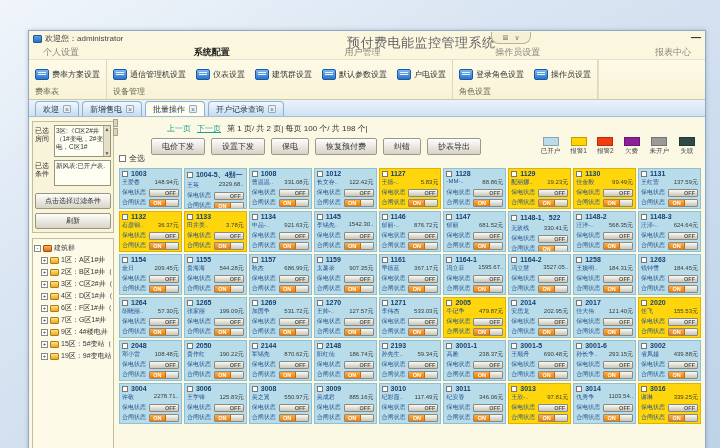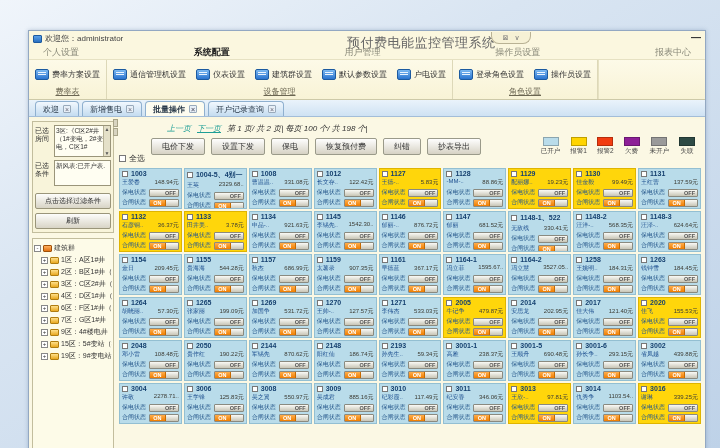--- a/index.html
+++ b/index.html
@@ -30,30 +30,30 @@
   
   .ribbon { height:40px; display:flex; background:linear-gradient(#fdfae8,#f8f3d6);
     border-bottom:1px solid #cdc9a8; }
   .ribbon-group { display:flex; flex-direction:column; border-right:1px solid #ddd8b8; padding:3px 6px 0 6px; }
   .ribbon-buttons { flex:1; display:flex; align-items:center; gap:10px; }
   .ribbon-btn { display:flex; align-items:center; gap:3px; font-size:8px; color:#333; white-space:nowrap; cursor:default; }
   .monitor-icon { width:14px; height:11px; border:1px solid #1c5aa0; border-radius:2px;
     background:linear-gradient(#7cb9f2 0%,#2a74cf 100%); position:relative; }
   .monitor-icon::after { content:""; position:absolute; left:2px; right:2px; top:2px; height:4px;
     background:repeating-linear-gradient(#eaf4ff 0 1px,transparent 1px 2px); }
-  .ribbon-caption { text-align:center; font-size:8px; color:#6b6652; padding:1px 0 2px;text-decoration:underline; }
+  .ribbon-caption { font-size:8px; color:#6b6652; padding:1px 0 2px; }
   .ribbon-spacer { flex:1; background:linear-gradient(#fdfae8,#f8f3d6); border-left:1px solid #e6e1c2; }
 
   
   .tabstrip { height:17px; background:linear-gradient(#eaf3fb,#cfe2f3); border-bottom:1px solid #a3bdd8;
     display:flex; align-items:flex-end; padding:2px 4px 0 6px; gap:3px; }
   .doc-tab { display:flex; align-items:center; gap:4px; height:15px; padding:0 7px;
     font-size:8px; color:#2a3a4a; background:linear-gradient(#f2f8fe,#c4dcf0);
     border:1px solid #8fb0cf; border-bottom:none; border-radius:4px 4px 0 0; cursor:default; white-space:nowrap; }
-  .doc-tab.active { background:#fdfcf0; font-weight:bold; }
+  .doc-tab.active { background:#fdfcf0; font-weight:normal; }
   .tab-close { font-size:7px; color:#667; border:1px solid #9ab; background:#e8f0f8;
     width:8px; height:8px; line-height:7px; text-align:center; border-radius:1px; }
 
   
   .content { position:absolute; top:88px; bottom:0; left:0; right:0; background:#fbf8e4; display:flex; }
 
   .sidebar { width:86px; padding:2px 1px 0 3px; display:flex; flex-direction:column; }
   .filter-panel { border:1px solid #c2bd9d; background:#f8f4da; padding:3px 2px; }
   .filter-row { display:flex; gap:2px; margin-bottom:3px; }
   .filter-label { width:17px; font-size:7px; color:#333; line-height:1.15; padding-top:2px; }
@@ -74,21 +74,21 @@
   .folder-icon { width:9px; height:7px; background:linear-gradient(#ffe08a,#e8a820);
     border:1px solid #b07d10; border-radius:1px; flex:none; }
   .folder-icon.root { background:linear-gradient(#ffb060,#e07010); border-color:#a05008; }
 
   .main { flex:1; padding:2px 4px 0 4px; position:relative; }
   .splitter { position:absolute; left:-2px; top:0; width:5px; height:40px; display:flex;
     flex-direction:column; gap:1px; }
   .splitter b { height:8px; background:#d8d4c0; border:1px solid #a8a488; }
 
   .pager { display:flex; align-items:center; gap:6px; font-size:8px; color:#333;
-    padding:2px 0 2px 48px;font-style:italic; }
+    padding:2px 0 2px 48px; }
   .pager a { color:#1d9e96; text-decoration:none; }
   .pager a.next { text-decoration:underline; }
 
   .toolbar { display:flex; align-items:flex-start; gap:6px; padding:1px 0 2px; }
   .checkbox { width:7px; height:7px; border:1px solid #777; background:#fff; display:inline-block; vertical-align:-1px; }
   .selall { font-size:8px; color:#333; display:flex; align-items:center; gap:3px; margin-top:16px; }
   .tool-btn { font-size:8px; color:#333; padding:2px 10px; background:linear-gradient(#fefefe,#d6d2c4);
     border:1px solid #9a9a8a; border-radius:2px; white-space:nowrap; margin-top:1px; }
   .legend { margin-left:auto; display:flex; gap:10px; padding-right:6px; }
   .legend-item { display:flex; flex-direction:column; align-items:center; gap:1px; }

